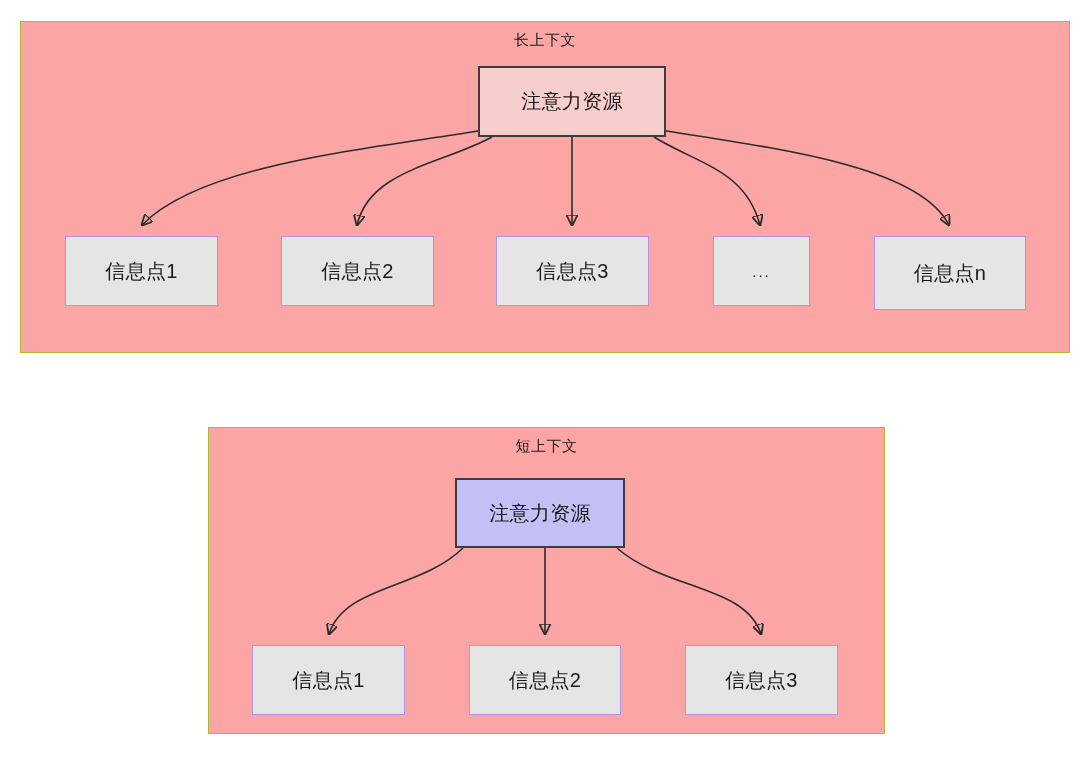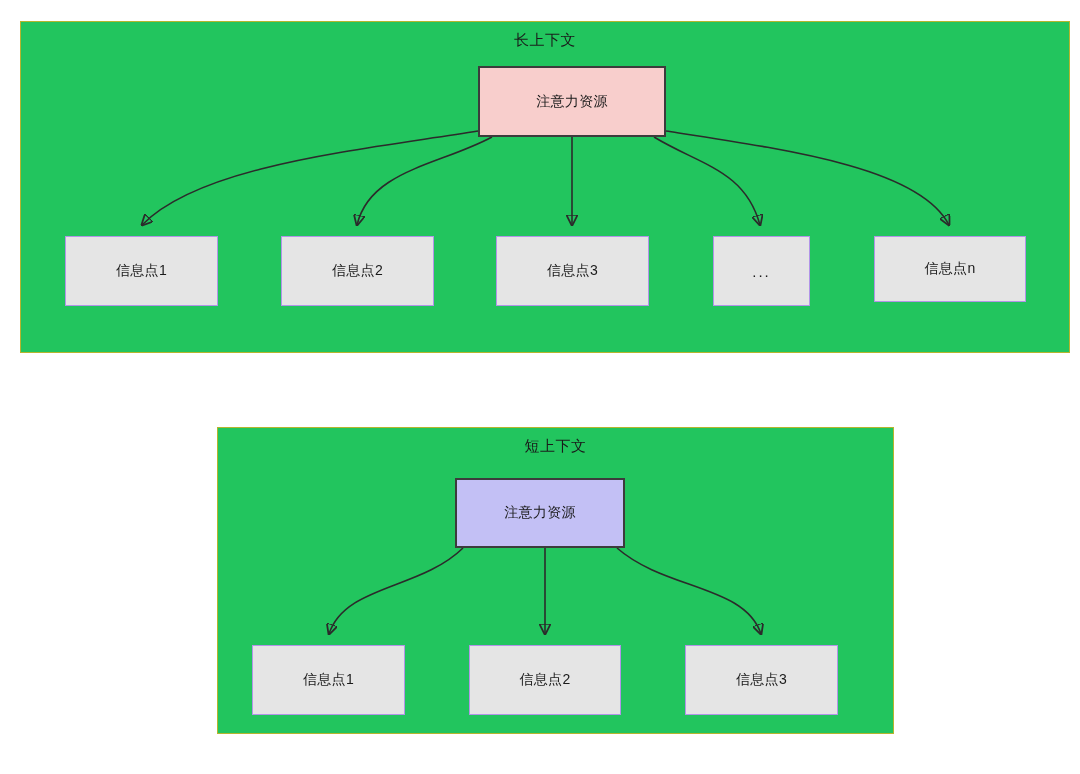--- a/index.html
+++ b/index.html
@@ -15,21 +15,21 @@
     position: relative;
     overflow: hidden;
   }
   #canvas {
     position: relative;
     width: 1080px;
     height: 774px;
   }
   .panel {
     position: absolute;
-    background: #22c55e;
+    background: #fca5a5;
     border: 1.6px solid #b5b52e;
     box-sizing: border-box;
     padding-left: 36px;
   }
   .panel-title {
     position: absolute;
     top: 8px;
     left: 0;
     width: 100%;
     text-align: center;
@@ -37,21 +37,21 @@
     color: #1a1a1a;
     line-height: 20px;
     letter-spacing: 0.5px;
   }
   .node {
     position: absolute;
     box-sizing: border-box;
     display: flex;
     align-items: center;
     justify-content: center;
-    font-size: 14px;
+    font-size: 20px;
     color: #1a1a1a;
     letter-spacing: 0.3px;
   }
   .node-source-long {
     background: #f8cecc;
     border: 2.2px solid #3c3c3c;
   }
   .node-source-short {
     background: #c3c0f5;
     border: 2.4px solid #3c3c3c;
@@ -110,25 +110,25 @@
   </div>
   <div class="node node-info" id="long-t1" style="left: 281px; top: 236px; width: 153px; height: 70px;">
     <span>信息点2</span>
   </div>
   <div class="node node-info" id="long-t2" style="left: 496px; top: 236px; width: 153px; height: 70px;">
     <span>信息点3</span>
   </div>
   <div class="node node-info node-ellipsis" id="long-t3" style="left: 713px; top: 236px; width: 97px; height: 70px;">
     <span>...</span>
   </div>
-  <div class="node node-info" id="long-t4" style="left: 874px; top: 236px; width: 152px; height: 66px;">
+  <div class="node node-info" id="long-t4" style="left: 874px; top: 236px; width: 152px; height: 74px;">
     <span>信息点n</span>
   </div>
 
-  <div class="panel" id="panel-short" style="left: 208px; top: 427px; width: 677px; height: 307px; margin-left: 9px;">
+  <div class="panel" id="panel-short" style="left: 208px; top: 427px; width: 677px; height: 307px;">
     <div class="panel-title">短上下文</div>
   </div>
 
   <svg class="edges" id="edges-short">
     <path marker-end="url(#arrowA)" d="M 463 548 C 420 590 345 585 329 634"></path>
     <path marker-end="url(#arrowA)" d="M 545 548 L 545 634"></path>
     <path marker-end="url(#arrowA)" d="M 617 548 C 665 590 745 585 761 634"></path>
   </svg>
 
   <div class="node node-source-short" id="src-short" style="left: 455px; top: 478px; width: 170px; height: 70px;">

